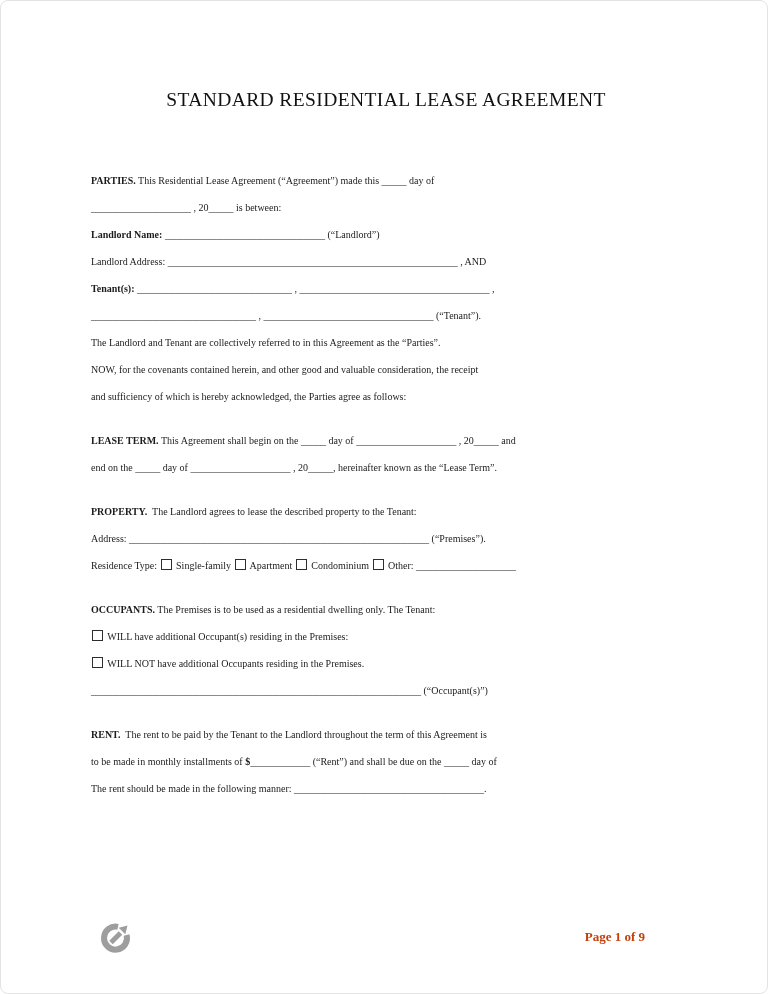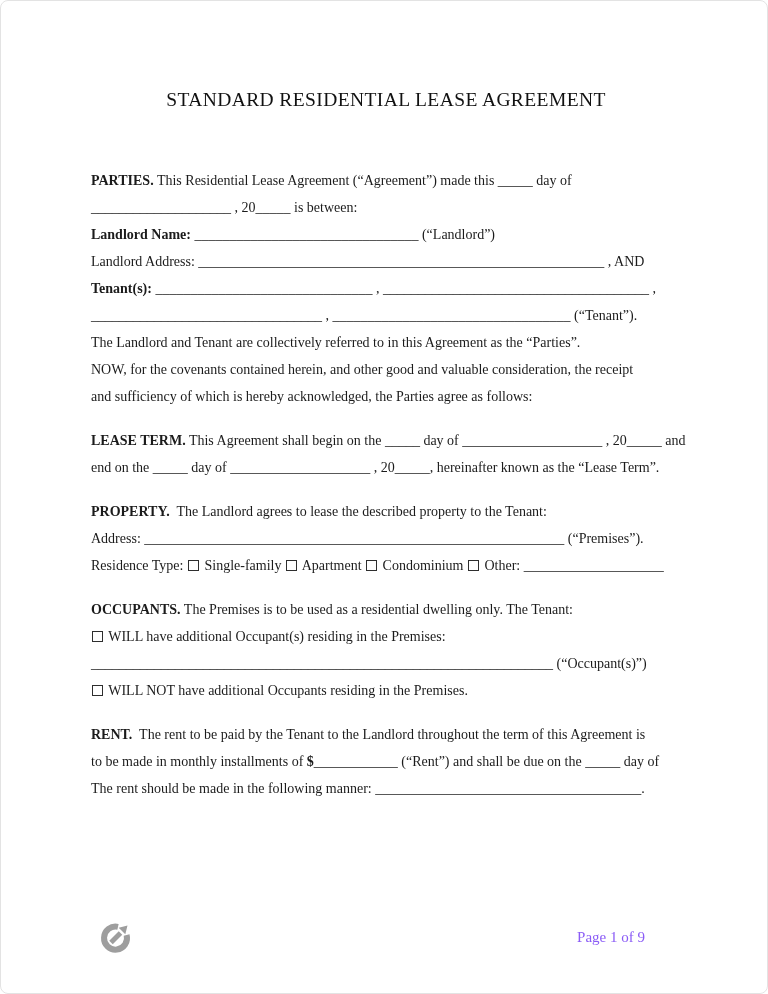--- a/index.html
+++ b/index.html
@@ -26,21 +26,21 @@
     text-align: center;
     font-size: 19.5px;
     font-weight: 400;
     letter-spacing: 0.4px;
     color: #111111;
     line-height: 26px;
     white-space: nowrap;
   }
   .section { margin: 0 0 17px 0; }
   .line {
-    font-size: 14px;
+    font-size: 10px;
     line-height: 27px;
     white-space: nowrap;
   }
   .bold { font-weight: 700; }
   .checkbox {
     display: inline-block;
     width: 11px;
     height: 11px;
     border: 1.5px solid #2e2e2e;
     background: #ffffff;
@@ -51,22 +51,23 @@
   .footer {
     position: absolute;
     left: 97px;
     right: 122px;
     bottom: 38px;
     display: flex;
     justify-content: space-between;
     align-items: center;
   }
   .page-label {
-    font-size: 15px;
-    color: #8b5cf6;
+    font-size: 13px;
+    color: #c2410c;
+    font-weight: bold;
   }
   .logo { display: inline-block; width: 36px; height: 36px; }
 </style>
 </head>
 <body>
 
 <div class="page">
   <div class="content">
     <h1 class="title">STANDARD RESIDENTIAL LEASE AGREEMENT</h1>
     <div id="doc-body">
@@ -86,22 +87,22 @@
           <div class="line"><span>end on the </span><span>_____</span><span> day of </span><span>____________________</span><span> , 20</span><span>_____</span><span>, hereinafter known as the “Lease Term”.</span></div>
         </div>
         <div class="section">
           <div class="line"><span class="bold">PROPERTY.</span><span>&nbsp; The Landlord agrees to lease the described property to the Tenant:</span></div>
           <div class="line"><span>Address: </span><span>____________________________________________________________</span><span> (“Premises”).</span></div>
           <div class="line"><span>Residence Type: </span><span class="checkbox"></span><span> Single-family </span><span class="checkbox"></span><span> Apartment </span><span class="checkbox"></span><span> Condominium </span><span class="checkbox"></span><span> Other: </span><span>____________________</span></div>
         </div>
         <div class="section">
           <div class="line"><span class="bold">OCCUPANTS.</span><span> The Premises is to be used as a residential dwelling only. The Tenant:</span></div>
           <div class="line"><span class="checkbox"></span><span> WILL have additional Occupant(s) residing in the Premises:</span></div>
+          <div class="line"><span class="checkbox"></span><span> WILL NOT have additional Occupants residing in the Premises.</span></div>
           <div class="line"><span>__________________________________________________________________</span><span> (“Occupant(s)”)</span></div>
-          <div class="line"><span class="checkbox"></span><span> WILL NOT have additional Occupants residing in the Premises.</span></div>
         </div>
         <div class="section">
           <div class="line"><span class="bold">RENT.</span><span>&nbsp; The rent to be paid by the Tenant to the Landlord throughout the term of this Agreement is</span></div>
           <div class="line"><span>to be made in monthly installments of </span><span class="bold">$</span><span>____________</span><span> (“Rent”) and shall be due on the </span><span>_____</span><span> day of</span></div>
           <div class="line"><span>The rent should be made in the following manner: </span><span>______________________________________</span><span>.</span></div>
         </div>
       </div>
   </div>
 
   <div class="footer">

